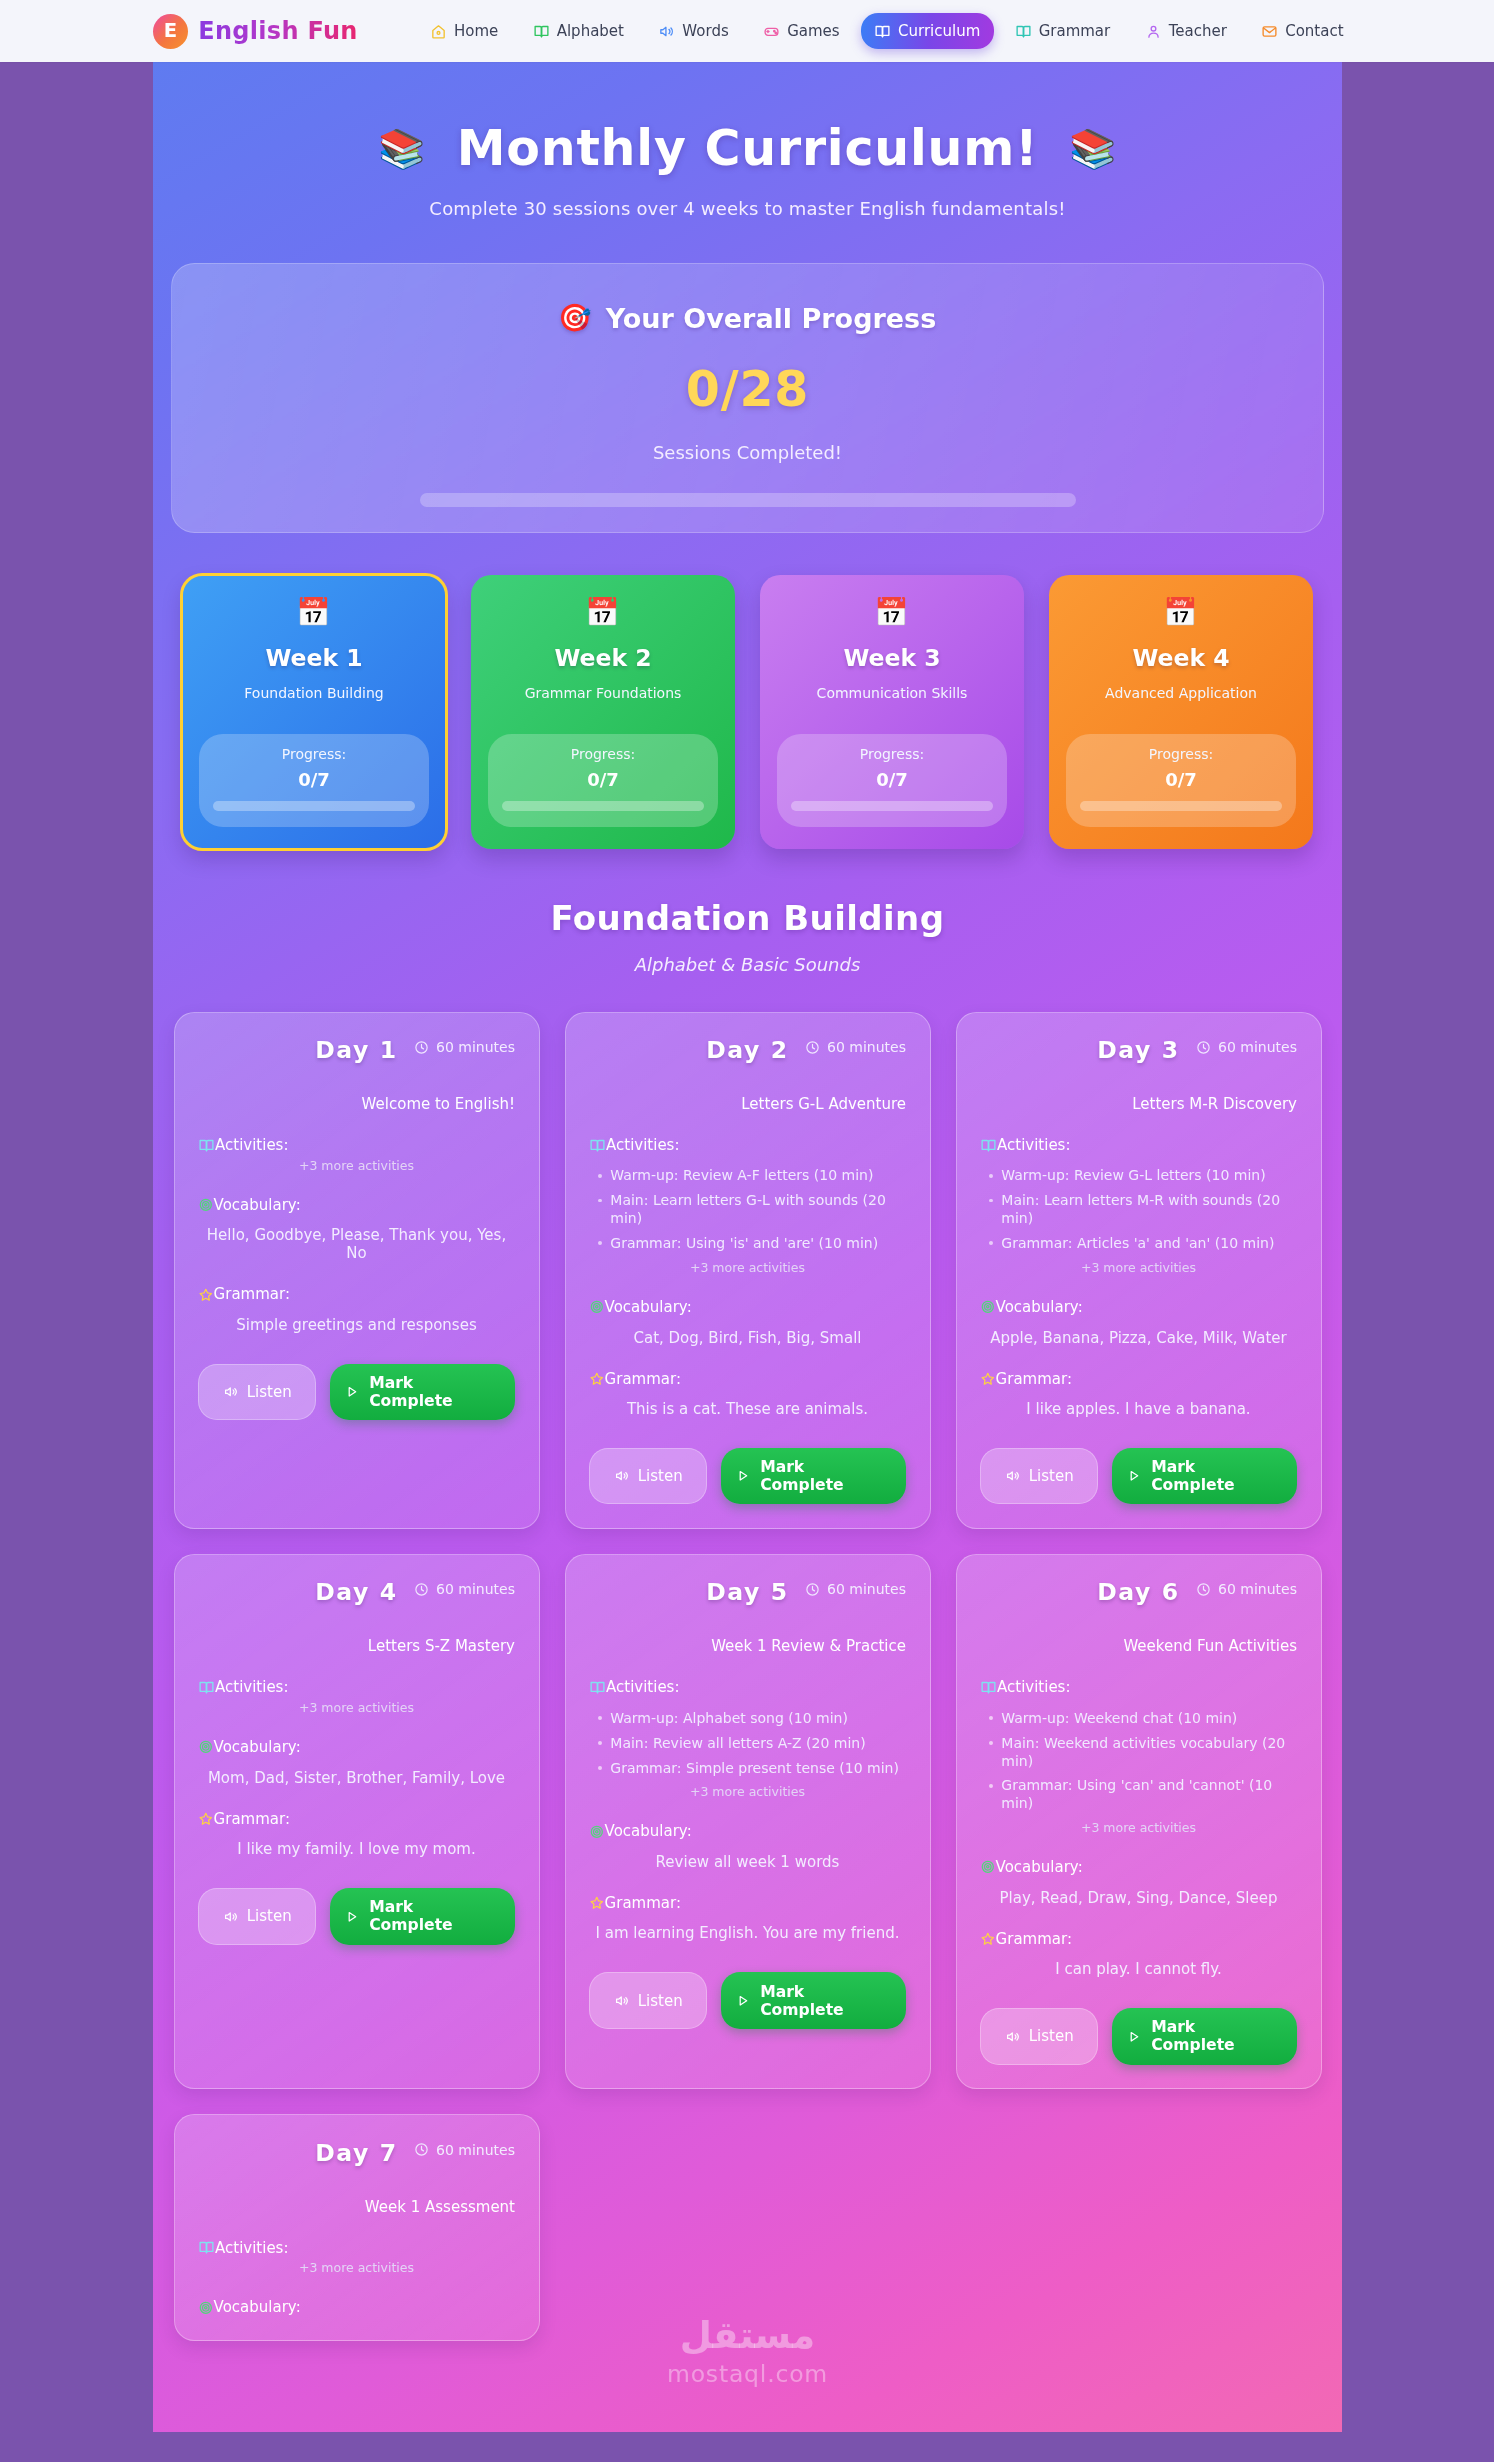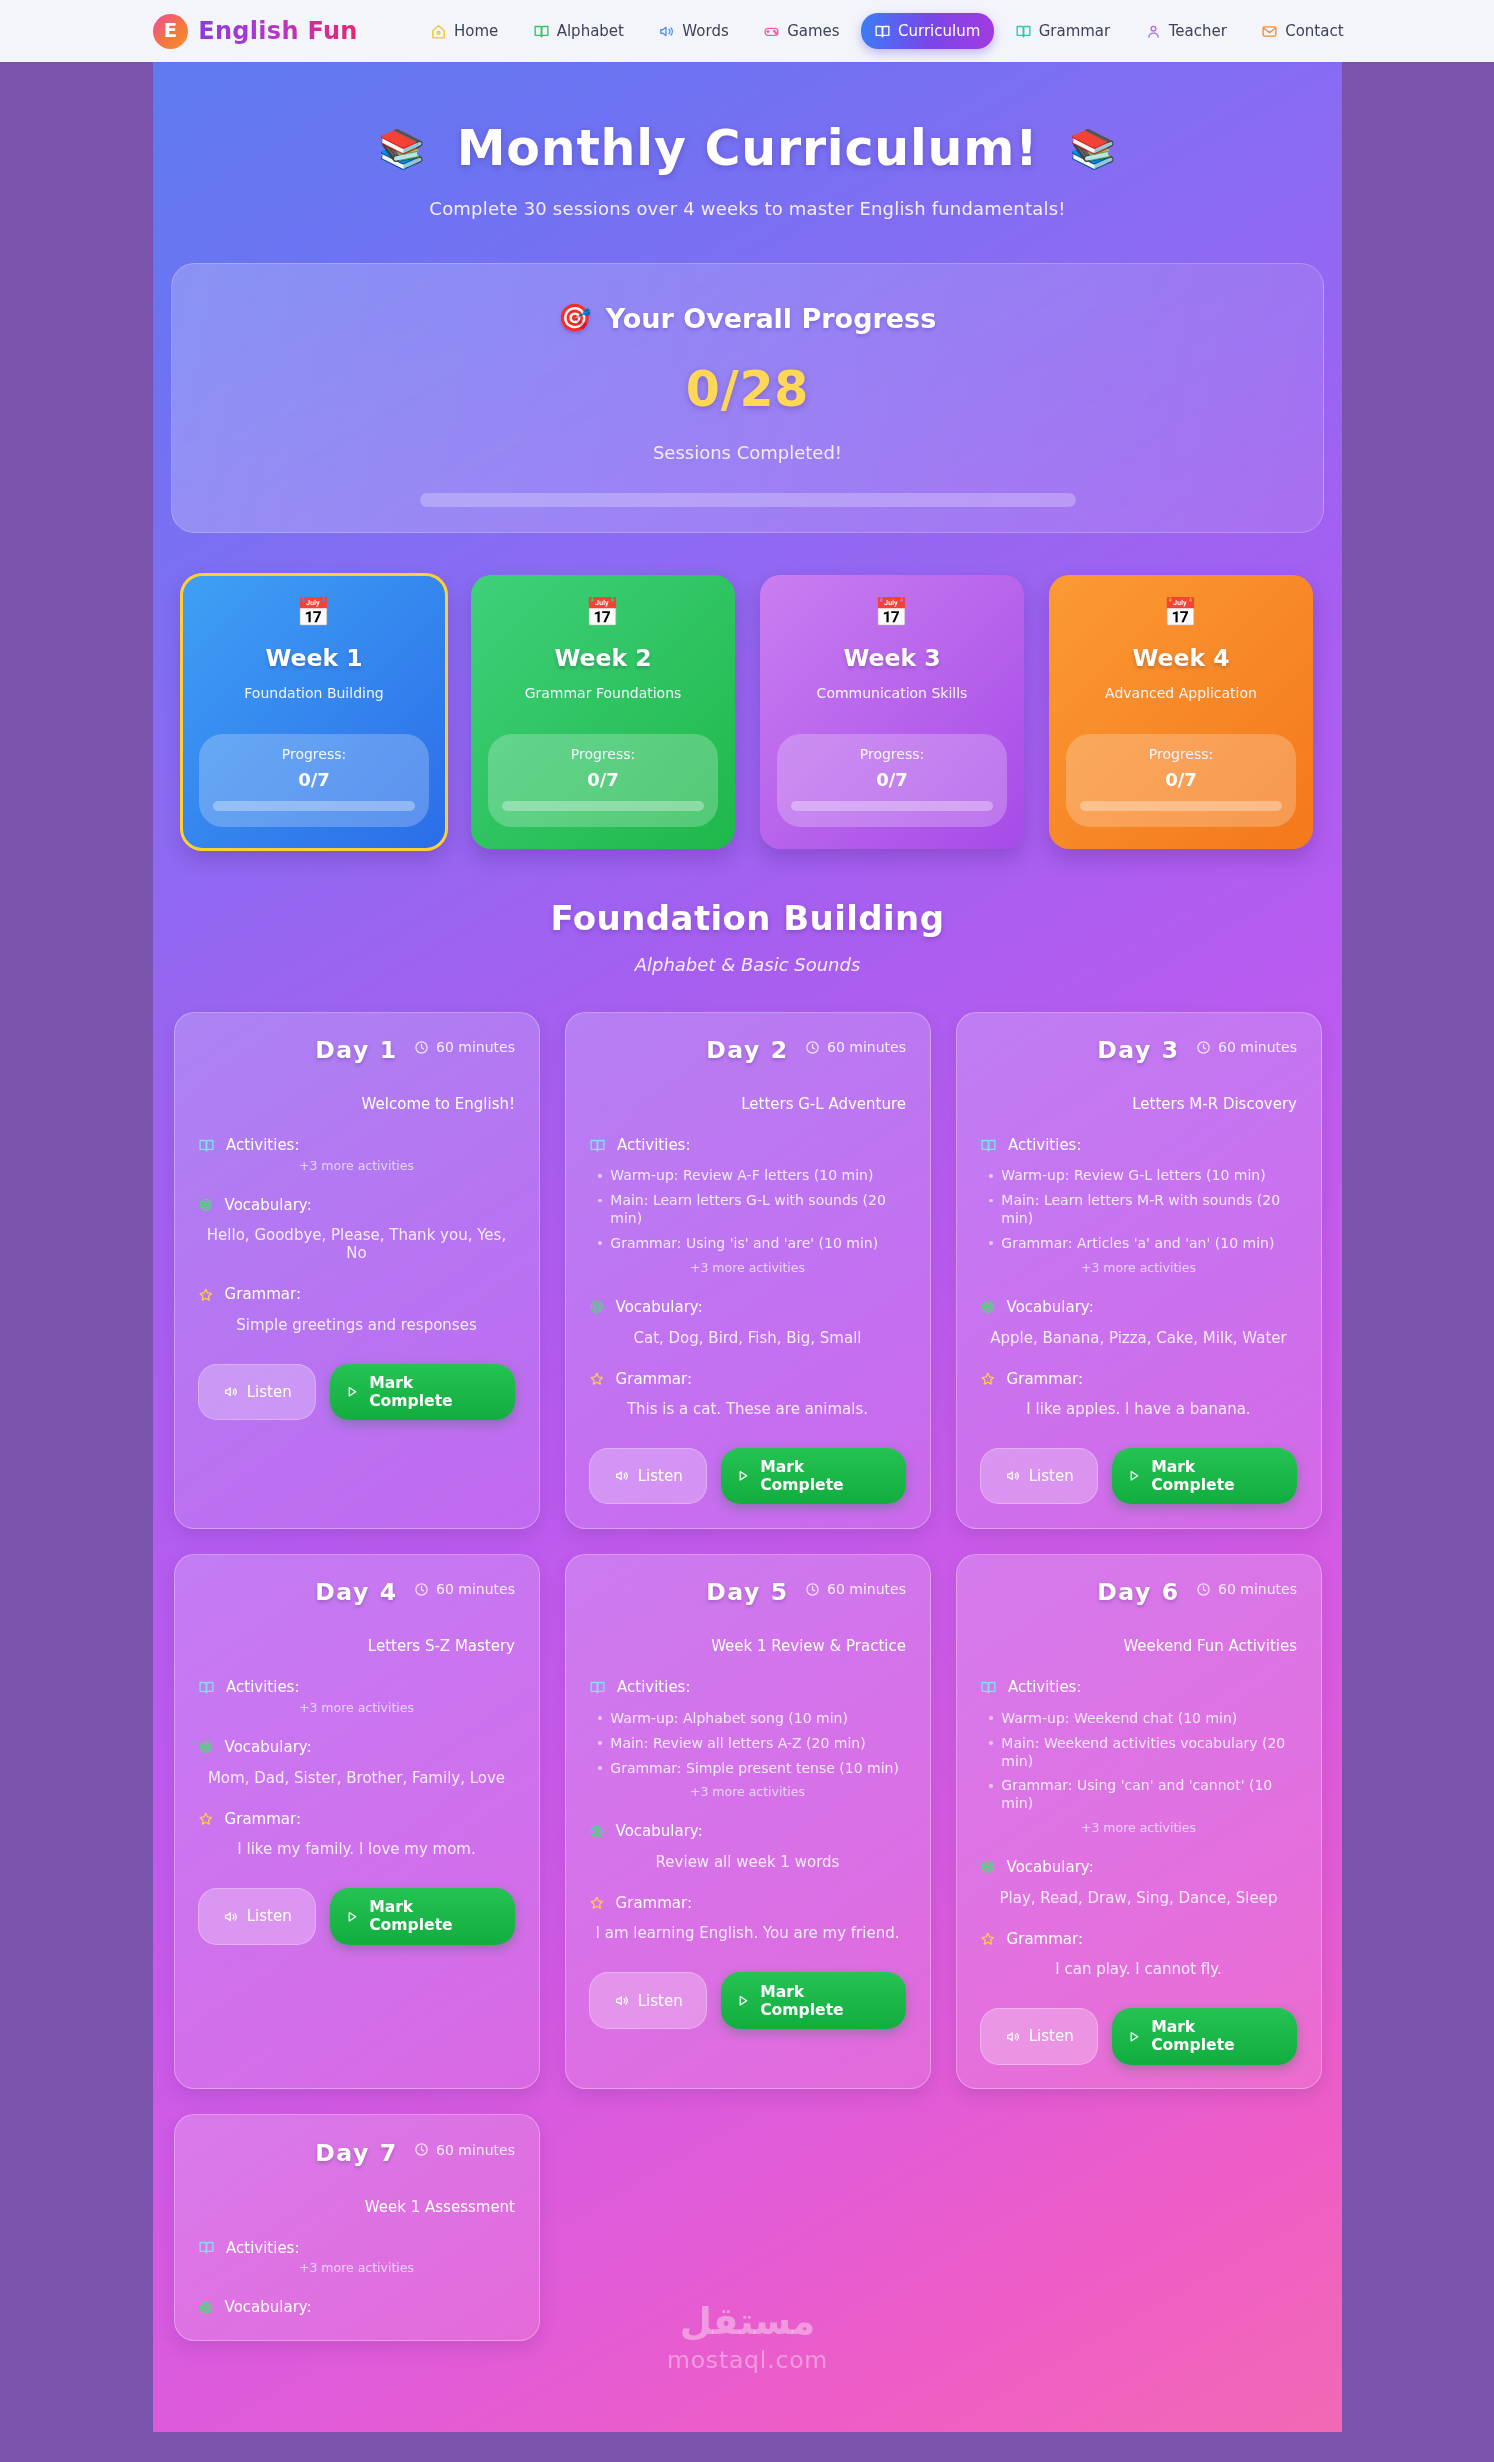--- a/index.html
+++ b/index.html
@@ -144,21 +144,21 @@
     color:#fff;
   }
   .day-head{display:flex;align-items:center;justify-content:center;position:relative;}
   .day-num{font-size:23.5px;font-weight:bold;letter-spacing:1.6px;
     text-shadow:0 1.6px 3.9px rgba(40,15,70,.25);}
   .day-time{
     position:absolute;right:0;top:3.1px;
     display:flex;align-items:center;gap:7px;font-size:14px;color:#f3ecff;
   }
   .day-title{margin-top:31px;font-size:15px;color:#fff;text-align:right;}
-  .row-head{display:flex;align-items:center;gap:11px;margin-top:23px;}
+  .row-head{display:flex;align-items:center;gap:0;margin-top:23px;}
   .row-head .lbl{font-size:15px;color:#fff;}
   .act-list{margin-top:13.3px;padding-left:6.3px;}
   .act-item{
     position:relative;padding-left:15px;margin-bottom:7px;
     font-size:14px;color:#f1e9ff;line-height:1.28;
   }
   .act-item:before{
     content:"";position:absolute;left:3.1px;top:6.3px;width:3.9px;height:3.9px;
     border-radius:50%;background:rgba(255,255,255,.62);
   }
@@ -174,21 +174,21 @@
     flex:1;display:flex;align-items:center;justify-content:center;gap:9.4px;
     padding:10.2px 14px;border-radius:19px;font-size:15.6px;font-weight:bold;color:#fff;
     background:linear-gradient(180deg,#25c353 0%,#12ad3f 100%);
     box-shadow:0 3.9px 10.2px rgba(20,120,50,.32);cursor:pointer;
   }
   .ico{display:block;flex:0 0 auto;}
 
   
   .watermark{
     position:absolute;left:50%;transform:translateX(-50%);
-    bottom:58px;text-align:center;color:rgba(255,255,255,.38);
+    bottom:44px;text-align:center;color:rgba(255,255,255,.38);
     pointer-events:none;user-select:none;
   }
   .wm-ar{font-size:37px;font-weight:bold;letter-spacing:1.6px;line-height:1.1;}
   .wm-en{font-size:23.5px;letter-spacing:0.8px;margin-top:3.1px;}
 </style>
 </head>
 <body>
 
 <div class="page">
 

